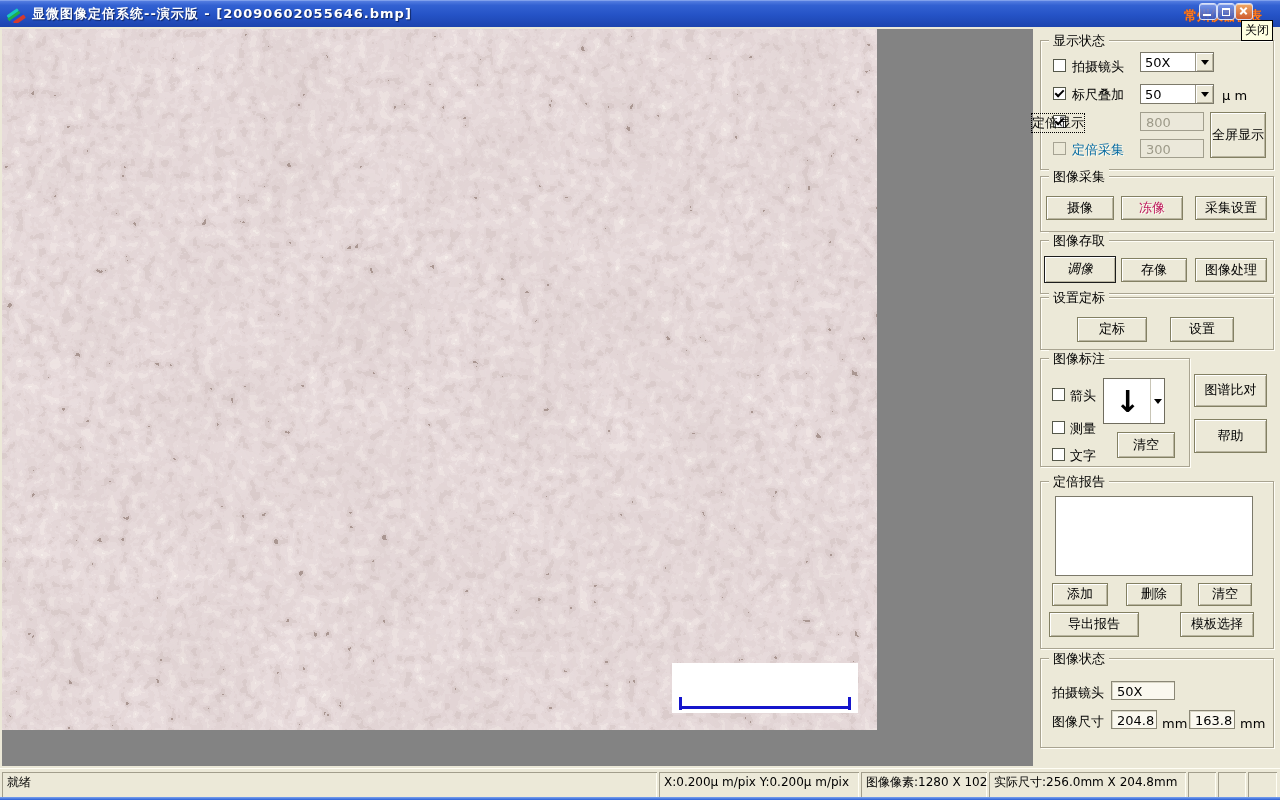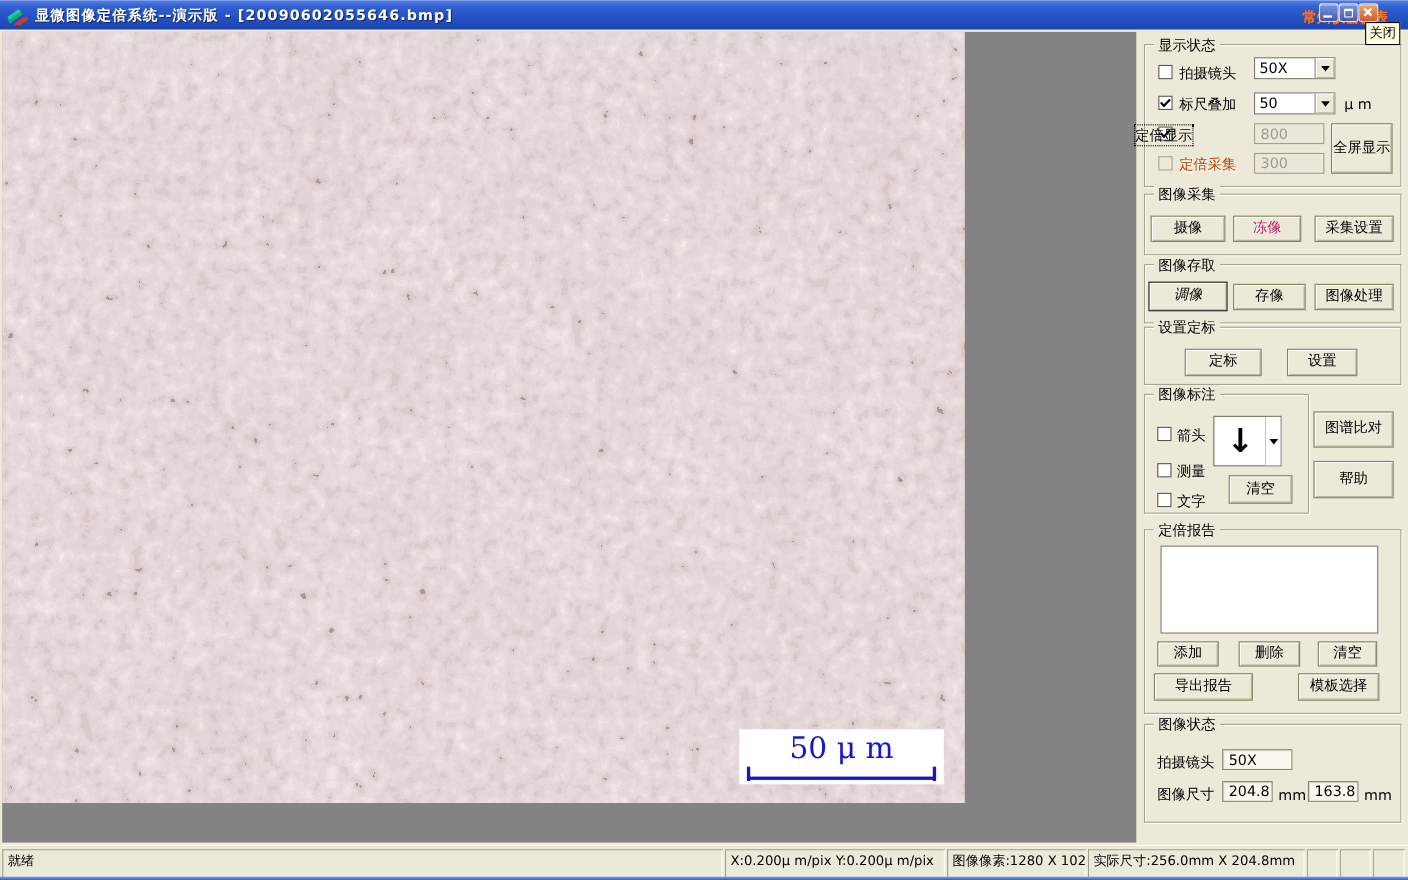--- a/index.html
+++ b/index.html
@@ -51,21 +51,21 @@
     text-align:center;cursor:default;box-sizing:border-box;line-height:1.25;}
   .btn.default{border:1px solid #1d1d1d;}
   .btn.disabled{color:#be185d;text-shadow:1px 1px 0 #fffef2;}
   .cb{position:absolute;width:13px;height:13px;background:#fff;border:1px solid #55584a;
     box-sizing:border-box;}
   .cb.disabled{background:#ece9d8;border-color:#a6a393;}
   .cb .mark{position:absolute;left:1px;top:2px;width:7px;height:3px;
     border-left:2px solid #000;border-bottom:2px solid #000;transform:rotate(-45deg);}
   .cb-label{position:absolute;font-size:13px;white-space:nowrap;}
   .cb-label.focus{outline:1px dotted #000;}
-  .cb-label.disabled{color:#c2410c;text-shadow:1px 1px 0 #fffef2;}
+  .cb-label.disabled{color:#0369a1;text-shadow:1px 1px 0 #fffef2;}
   .combo{position:absolute;height:20px;background:#fff;border:1px solid #7c796a;box-sizing:border-box;}
   .combo-text{position:absolute;left:4px;top:2px;font-size:13px;}
   .combo-btn{position:absolute;right:0;top:0;bottom:0;width:17px;background:#ece9d8;
     border-left:1px solid #9a9786;box-shadow:inset 1px 1px 0 #fff,inset -1px -1px 0 #b9b5a0;
     display:flex;align-items:center;justify-content:center;}
   .tri-down{width:0;height:0;border-left:4px solid transparent;border-right:4px solid transparent;
     border-top:5px solid #000;}
   .edit{position:absolute;height:19px;border:1px solid #7c796a;background:#fff;font-size:13px;
     padding:2px 0 0 5px;box-sizing:border-box;}
   .edit.disabled{background:#ebe8da;color:#9d9a89;border-color:#a19e8d;}
@@ -131,21 +131,20 @@
           <feTurbulence type="fractalNoise" baseFrequency="0.012" numOctaves="2" seed="4"></feTurbulence>
           <feColorMatrix type="matrix" values="0 0 0 0 0.42  0 0 0 0 0.33  0 0 0 0 0.31  0.8 0 0 0 0"></feColorMatrix>
         </filter>
       </defs>
       <rect width="875" height="701" fill="#c9b8bb"></rect>
       <rect width="875" height="701" filter="url(#grainF)"></rect>
       <rect width="875" height="701" filter="url(#blotchF)" opacity="0.18"></rect>
     </svg>
 
     <div class="scalebar">
-      <span class="scalebar-label">50 μ m</span>
       <span class="scalebar-line"></span>
       <span class="scalebar-tick tick-l"></span>
       <span class="scalebar-tick tick-r"></span>
     </div>
   </div>
 </div>
 
 <div class="group" style="left:1040px;top:40px;width:232px;height:128px;">
   <span class="group-title">显示状态</span>
 </div>

